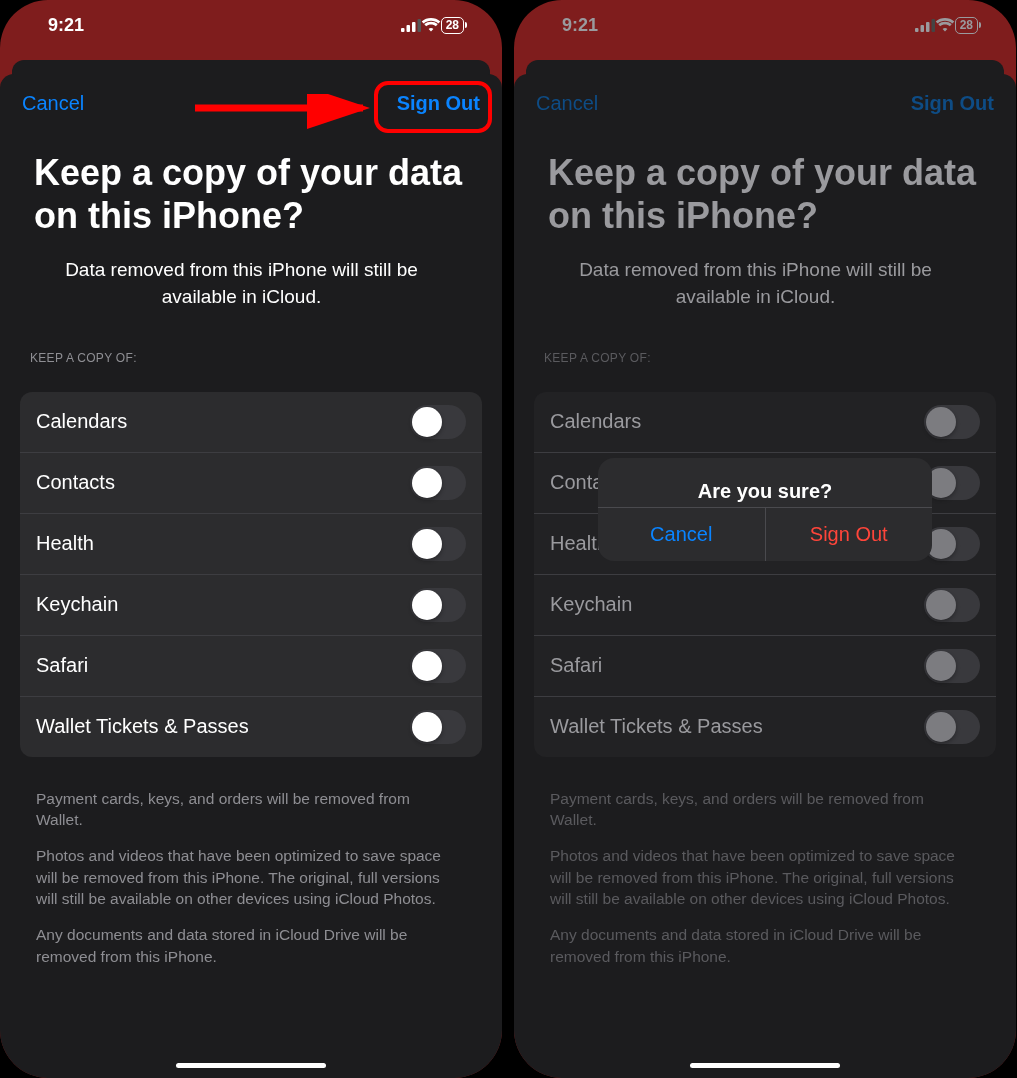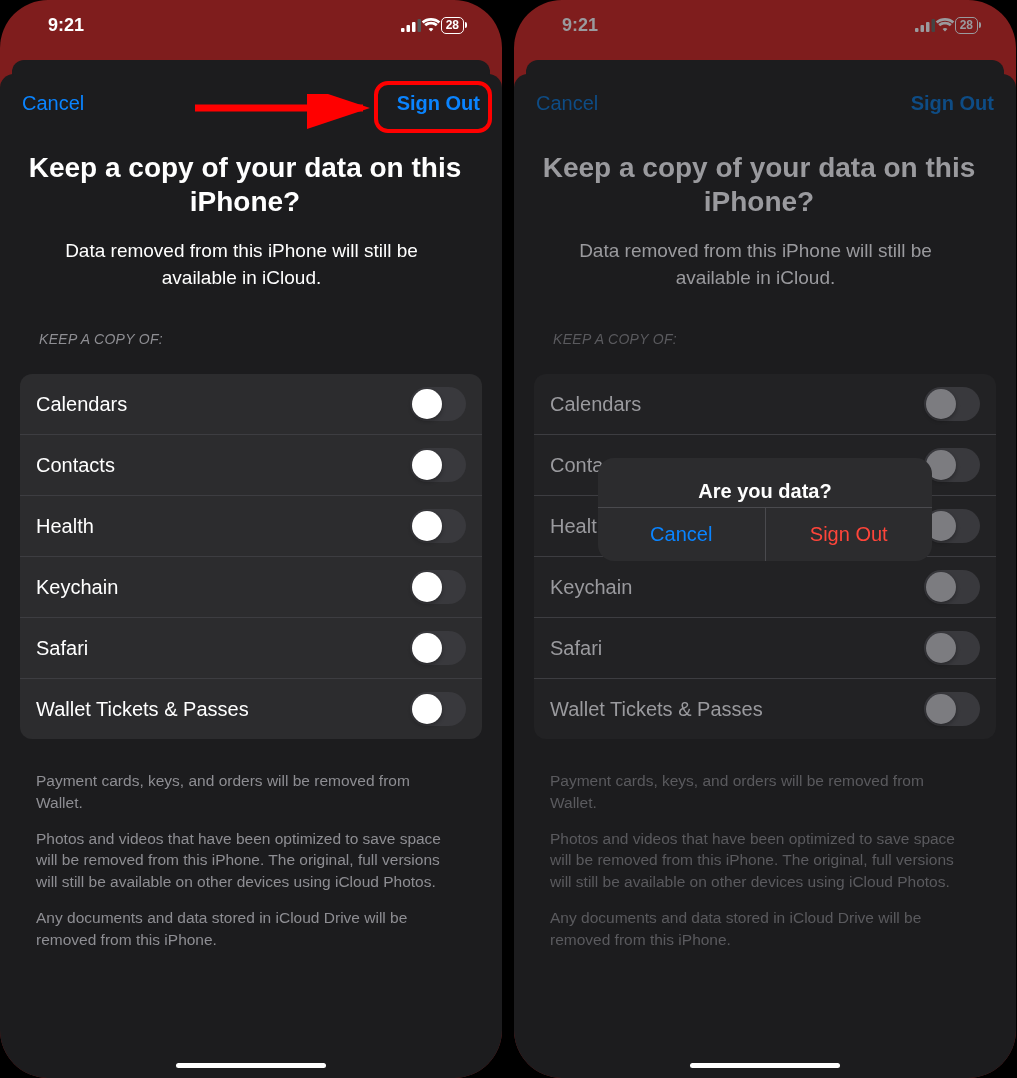--- a/index.html
+++ b/index.html
@@ -97,39 +97,37 @@
       font-size: 20px;
       background: none;
       border: none;
       cursor: pointer;
     }
     .link-btn.emph {
       font-weight: 600;
     }
     .sheet-title {
       color: #fff;
-      font-size: 28px;
+      font-size: 36px;
       font-weight: 700;
-      text-align: center;
-      padding: 36px 30px 0 18px;
+      padding: 36px 30px 0 34px;
       line-height: 1.2;
     }
     .sheet-sub {
       color: #fff;
       font-size: 19px;
       text-align: center;
       padding: 20px 56px 0 37px;
       line-height: 1.4;
     }
     .section-header {
       color: #8e8e93;
-      font-size: 14px;
-      padding: 40px 36px 10px 39px;
+      font-size: 12px;
+      padding: 40px 36px 10px 30px;
       letter-spacing: 0.3px;
-      font-style: italic;
     }
     .list {
       margin: 17px 20px;
       background: #2c2c2e;
       border-radius: 12px;
       overflow: hidden;
     }
     .list-row {
       display: flex;
       align-items: center;
@@ -419,20 +417,20 @@
       </div>
     </div>
     <p class="footer-text">Payment cards, keys, and orders will be removed from Wallet.</p>
     <p class="footer-text">Photos and videos that have been optimized to save space will be removed from this iPhone. The original, full versions will still be available on other devices using iCloud Photos.</p>
     <p class="footer-text">Any documents and data stored in iCloud Drive will be removed from this iPhone.</p>
   </div>
 
   <div class="home-indicator"></div>
 
   <div class="alert">
-    <div class="alert-title">Are you data?</div>
+    <div class="alert-title">Are you sure?</div>
     <div class="alert-actions" style="position:relative">
       <button class="alert-btn cancel">Cancel</button>
       <button class="alert-btn destructive">Sign Out</button>
     </div>
     <div class="highlight-2"></div>
   </div>
 </div>
 
 </body></html>

